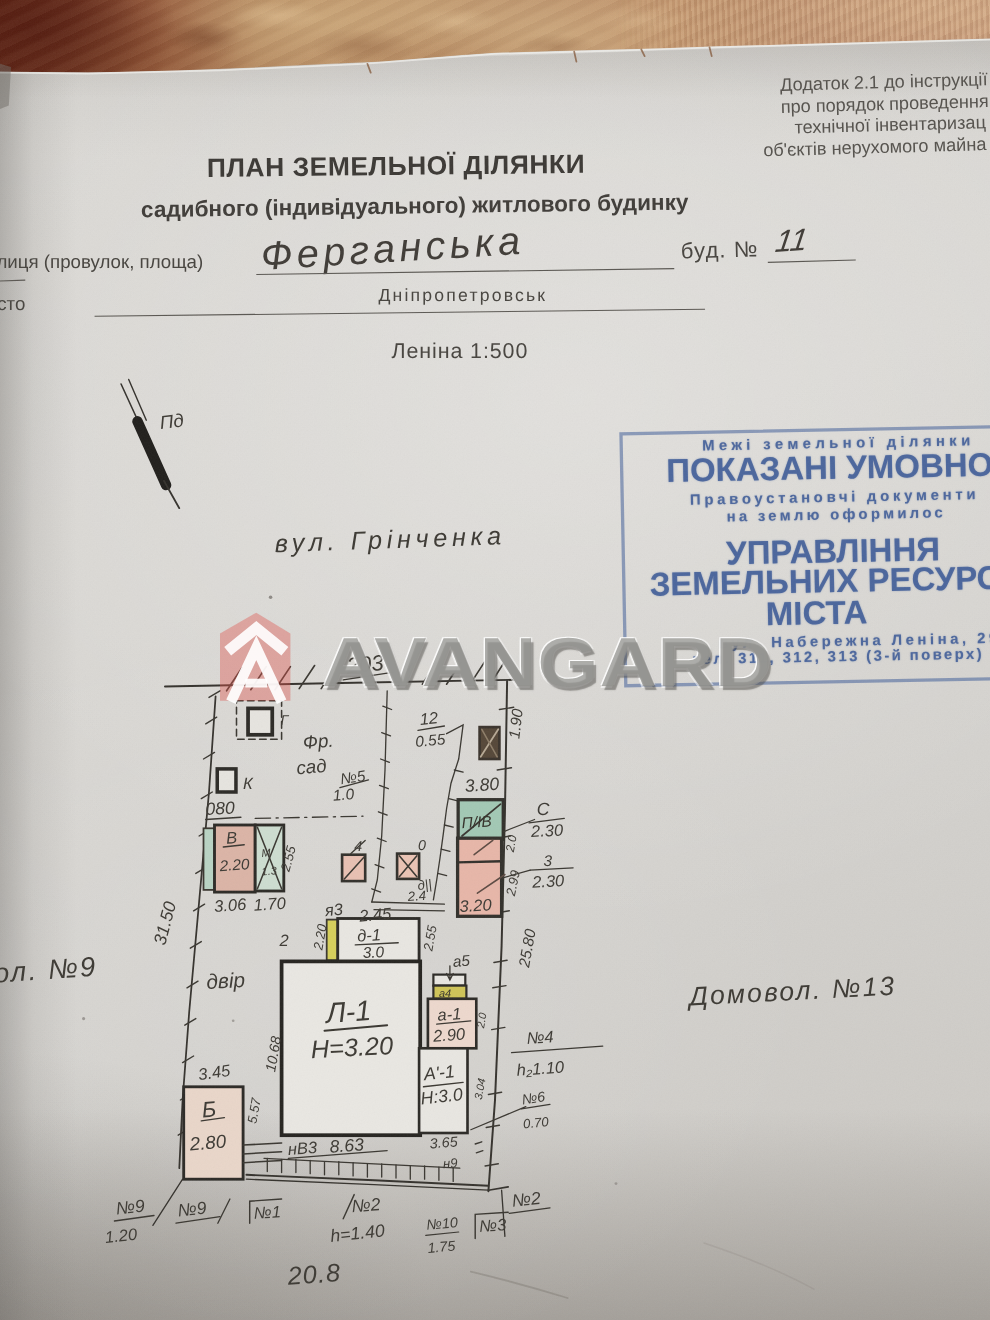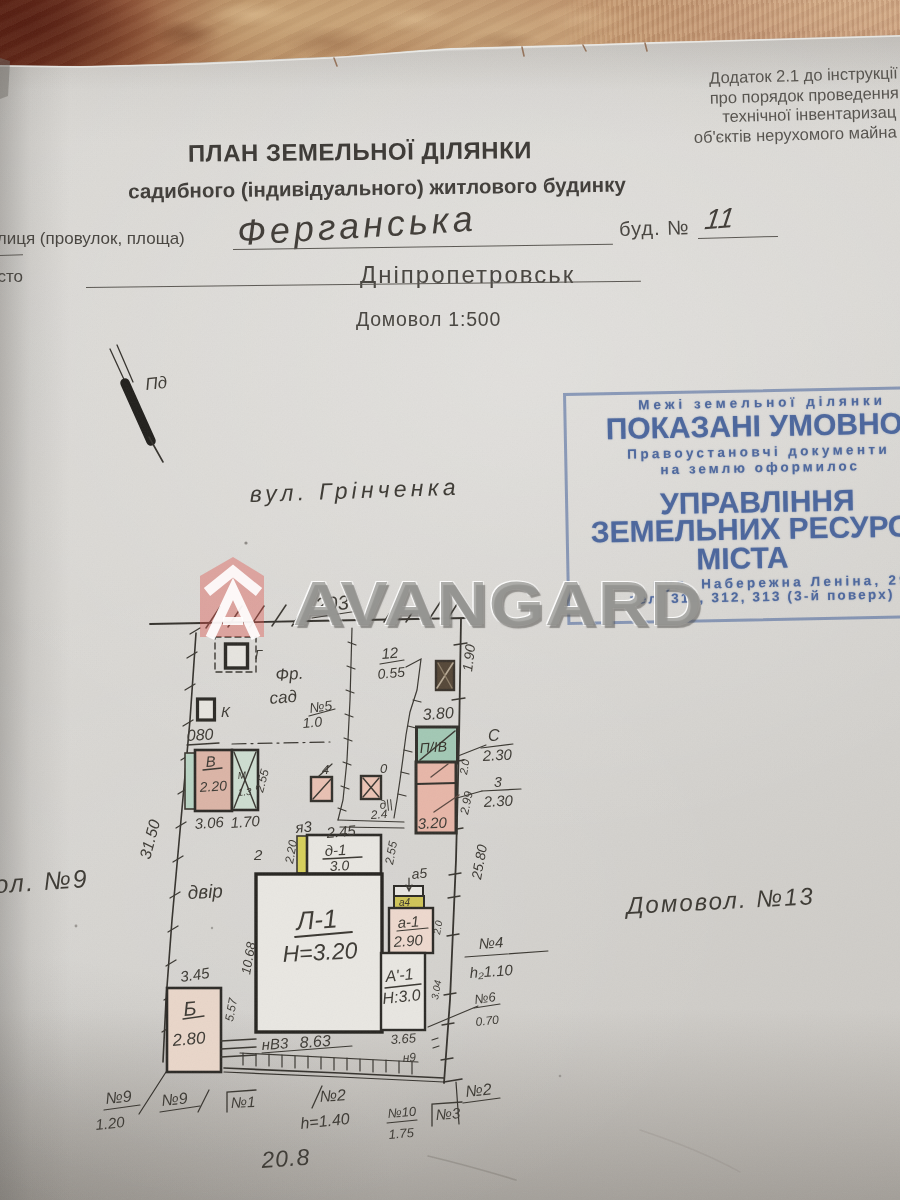--- a/index.html
+++ b/index.html
@@ -55,24 +55,24 @@
 
  <div class="t" style="left:-20px;top:229px;font-size:17px;">вулиця (провулок, площа)</div>
  <div class="ul" style="left:0px;top:255px;width:23px;transform:rotate(-2deg);"></div>
  <div class="hw" style="left:237px;top:205px;font-size:36px;letter-spacing:4px;transform:rotate(-3.5deg);">Ферганська</div>
  <div class="ul" style="left:233px;top:249px;width:380px;transform:rotate(-0.8deg);"></div>
  <div class="t" style="left:619px;top:217px;font-size:20px;letter-spacing:1px;transform:rotate(-1.5deg);">буд. №</div>
  <div class="hw" style="left:705px;top:203px;font-size:28px;transform:rotate(-4deg) skewX(-12deg);">11</div>
  <div class="ul" style="left:698px;top:238px;width:80px;transform:rotate(-1.5deg);"></div>
 
  <div class="t" style="left:-18px;top:267px;font-size:17px;">місто</div>
- <div class="t" style="left:360px;top:261px;font-size:24px;letter-spacing:2px;">Дніпропетровськ</div>
+ <div class="t" style="left:344px;top:261px;font-size:16px;letter-spacing:2px;">Дніпропетровськ</div>
  <div class="ul" style="left:86px;top:287px;width:555px;transform:rotate(-0.65deg);"></div>
 
- <div class="t" style="left:356px;top:308px;font-size:19.5px;letter-spacing:0.8px;">Домовол 1:500</div>
+ <div class="t" style="left:356px;top:308px;font-size:19.5px;letter-spacing:0.8px;">Леніна 1:500</div>
 
  <svg id="plan" width="900" height="1200" viewBox="0 0 900 1200" style="position:absolute;left:0;top:0;" fill="none" stroke-linecap="round">
   <path d="M0,66 L80,67 L200,64 L330,58 L450,49 L560,46 L650,43 L760,40 L900,36" stroke="rgba(250,250,247,0.6)" stroke-width="1.6"></path>
   <path d="M334,58 l3,8 M522,47 l2,9 M583,45 l3,6 M645,43 l2,8" stroke="rgba(130,85,55,0.75)" stroke-width="1.6"></path>
   <path d="M0,58 L10,61 L8,96 L0,99 Z" fill="rgba(112,108,102,0.5)" stroke="none"></path>
   <path d="M428,1156 Q470,1166 516,1180" stroke="rgba(120,114,107,0.4)" stroke-width="1.6"></path>
   <circle cx="246" cy="543" r="1.6" fill="rgba(90,85,80,0.6)" stroke="none"></circle>
   <circle cx="76" cy="926" r="1.4" fill="rgba(95,90,85,0.5)" stroke="none"></circle>
   <circle cx="212" cy="928" r="1.2" fill="rgba(95,90,85,0.45)" stroke="none"></circle>
   <circle cx="560" cy="1076" r="1.3" fill="rgba(95,90,85,0.4)" stroke="none"></circle>

